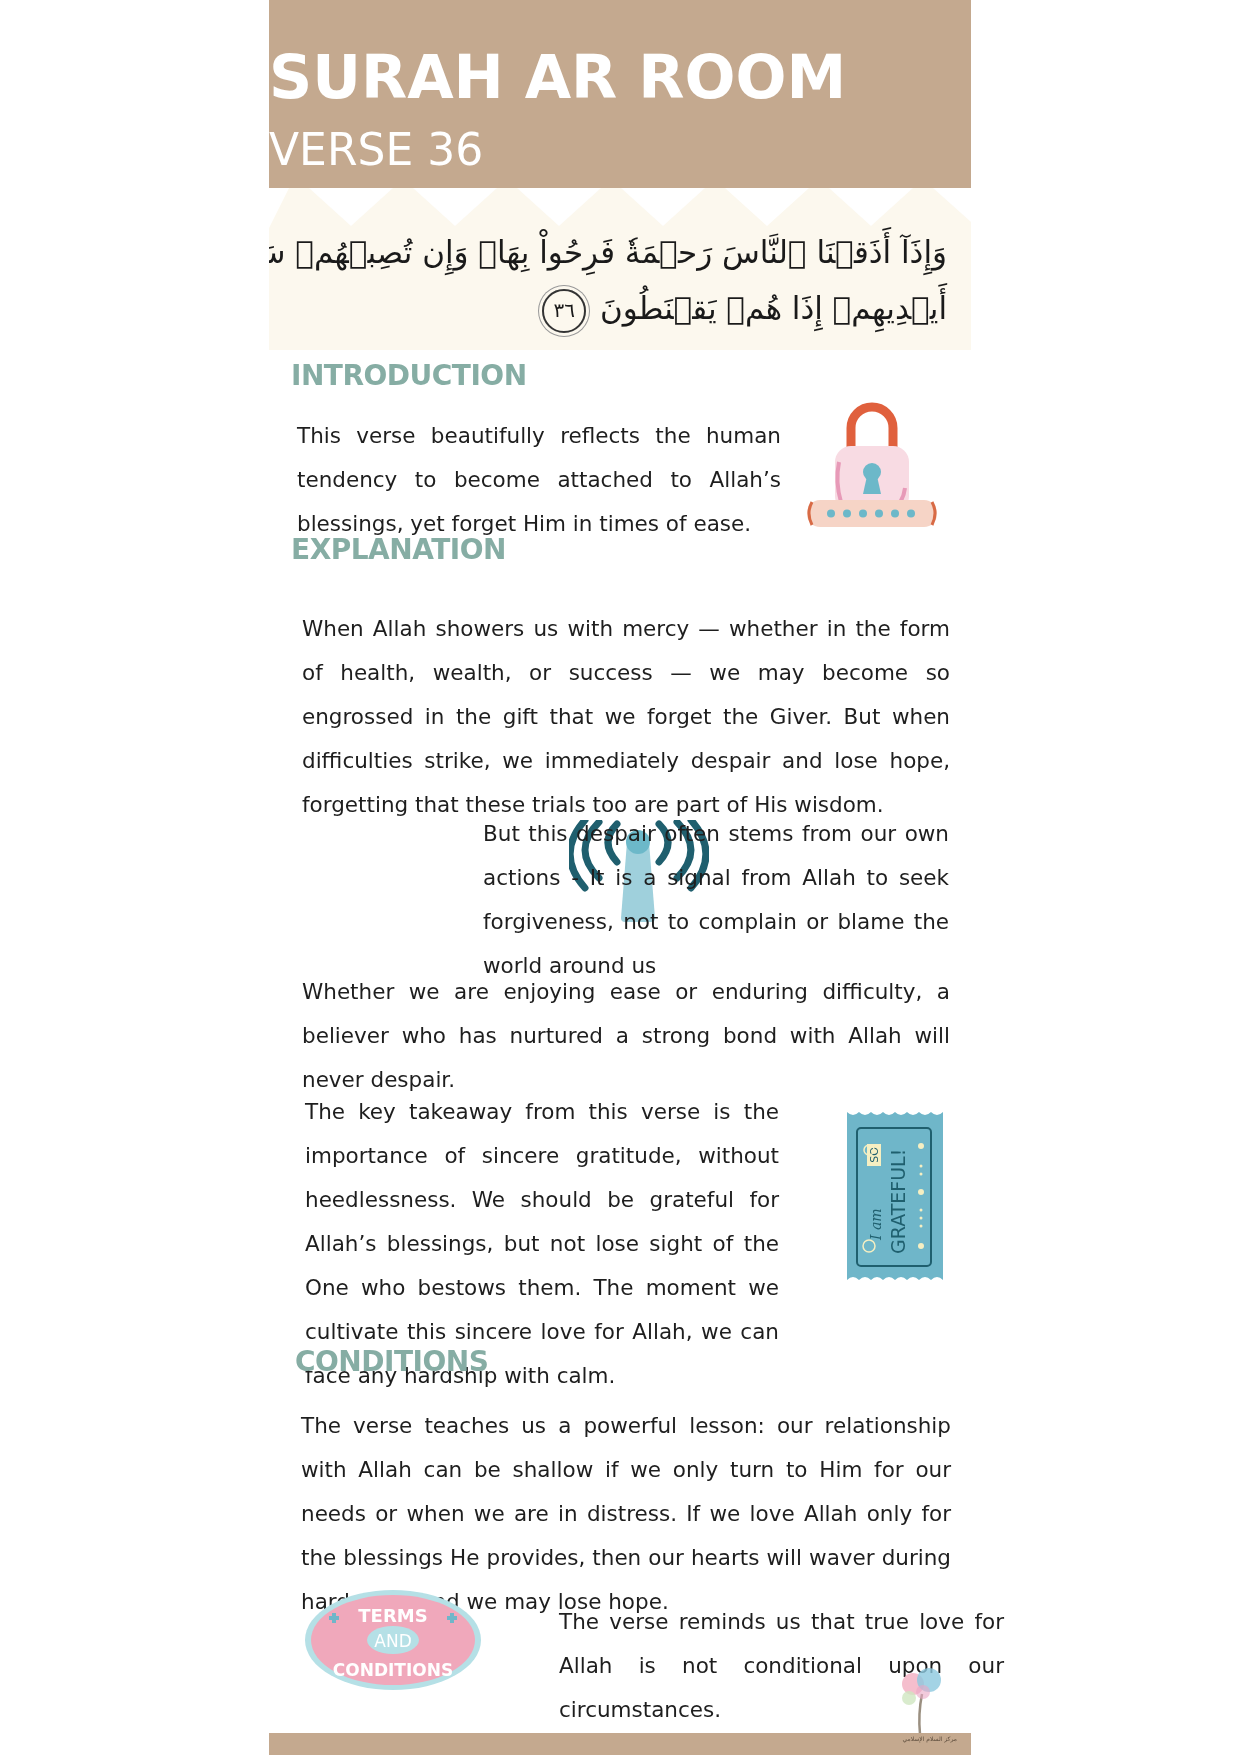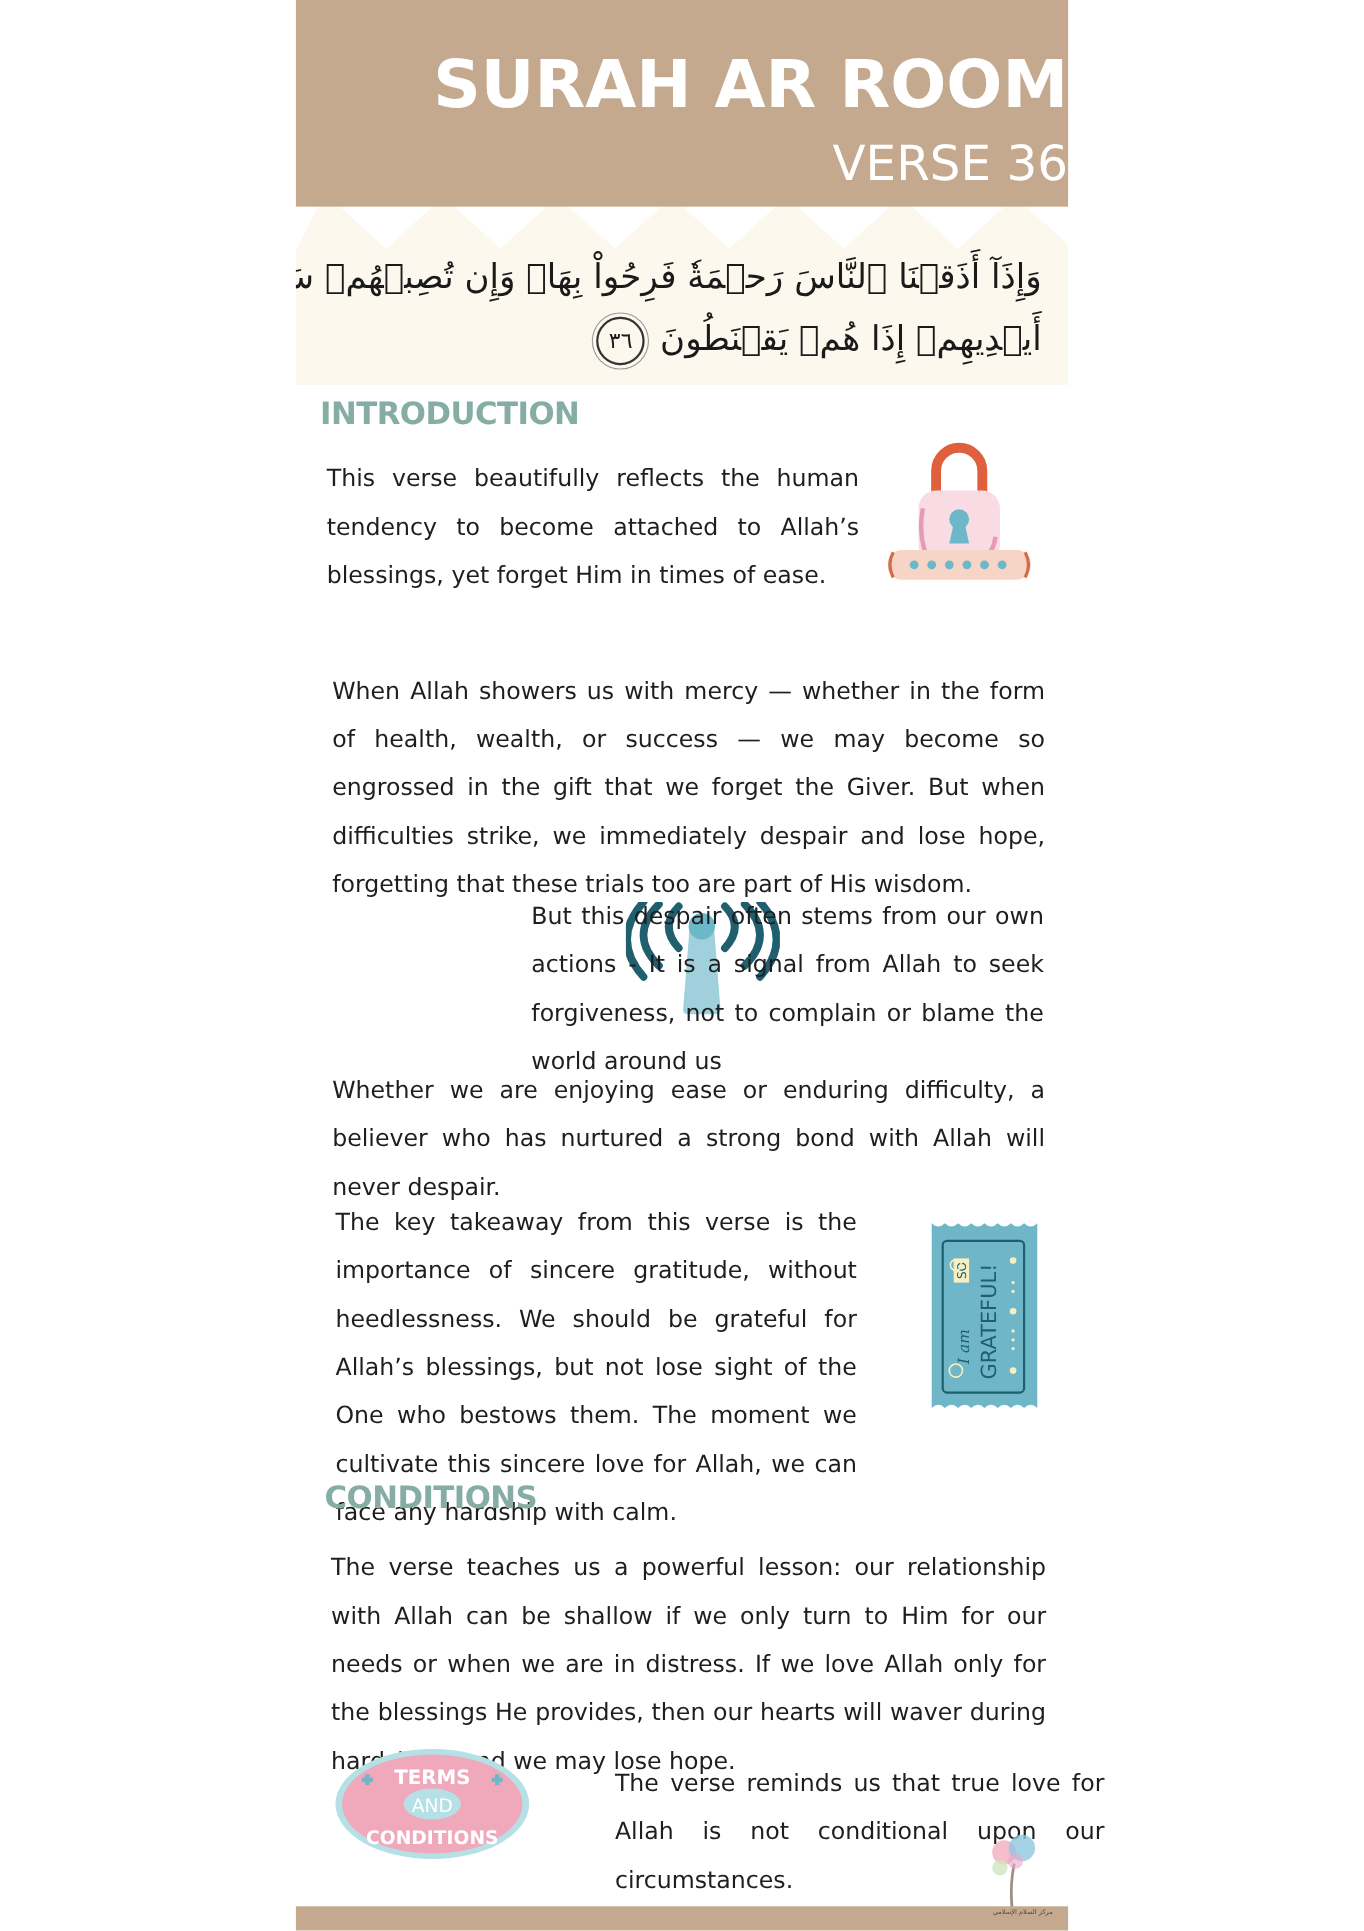--- a/index.html
+++ b/index.html
@@ -7,21 +7,21 @@
     width: 1240px; height: 1755px; background: #ffffff;
     position: relative; overflow: hidden;
     font-family: "DejaVu Sans", sans-serif;
   }
   .card {
     position: absolute; left: 269px; top: 0; width: 702px; height: 1755px;
     background: #ffffff;
   }
   .header {
     position: absolute; left: 0; top: 0; width: 702px; height: 188px;
-    background: #c4a98f; color: #ffffff; text-align: right;
+    background: #c4a98f; color: #ffffff; text-align: left;
   }
   .header .title {
     position: absolute; left: 0; right: 0; top: 42px;
     font-family: "DejaVu Sans", sans-serif; font-weight: bold;
     font-size: 60px; letter-spacing: 0px; line-height: 70px;
   }
   .header .subtitle {
     position: absolute; left: 0; right: 0; top: 124px;
     font-family: "DejaVu Sans", sans-serif; font-weight: normal;
     font-size: 44px; line-height: 52px;
@@ -102,20 +102,21 @@
     <path d="M13 110 q-6 11 0 23" fill="none" stroke="#d86a45" stroke-width="3"></path>
     <path d="M133 110 q6 11 0 23" fill="none" stroke="#d86a45" stroke-width="3"></path>
     <circle cx="32" cy="121.5" r="4" fill="#6cb8c9"></circle>
     <circle cx="48" cy="121.5" r="4" fill="#6cb8c9"></circle>
     <circle cx="64" cy="121.5" r="4" fill="#6cb8c9"></circle>
     <circle cx="80" cy="121.5" r="4" fill="#6cb8c9"></circle>
     <circle cx="96" cy="121.5" r="4" fill="#6cb8c9"></circle>
     <circle cx="112" cy="121.5" r="4" fill="#6cb8c9"></circle>
   </svg>
 
+  <div class="heading" style="left:22px; top:530px;">EXPLANATION</div>
   <div class="para" style="left:33px; top:607px; width:648px;">When Allah showers us with mercy — whether in the form of health, wealth, or success — we may become so engrossed in the gift that we forget the Giver. But when difficulties strike, we immediately despair and lose hope, forgetting that these trials too are part of His wisdom.</div>
 
   <svg class="icon" style="left:300px; top:820px;" width="140" height="112" viewBox="0 0 140 112">
     <path d="M58 22 L52 98 a4 4 0 0 0 4 4 H82 a4 4 0 0 0 4 -4 L80 22 Z" fill="#9fd0dc"></path>
     <circle cx="69" cy="22" r="12" fill="#6cb8c9"></circle>
     <path d="M48 4 q-18 18 0 38" fill="none" stroke="#1f5f6e" stroke-width="7" stroke-linecap="round"></path>
     <path d="M90 4 q18 18 0 38" fill="none" stroke="#1f5f6e" stroke-width="7" stroke-linecap="round"></path>
     <path d="M30 -4 q-28 28 0 56" fill="none" stroke="#1f5f6e" stroke-width="7" stroke-linecap="round" transform="translate(0,6)"></path>
     <path d="M108 -4 q28 28 0 56" fill="none" stroke="#1f5f6e" stroke-width="7" stroke-linecap="round" transform="translate(0,6)"></path>
     <path d="M12 -4 q-30 34 0 68" fill="none" stroke="#1f5f6e" stroke-width="7" stroke-linecap="round" transform="translate(4,4)"></path>

